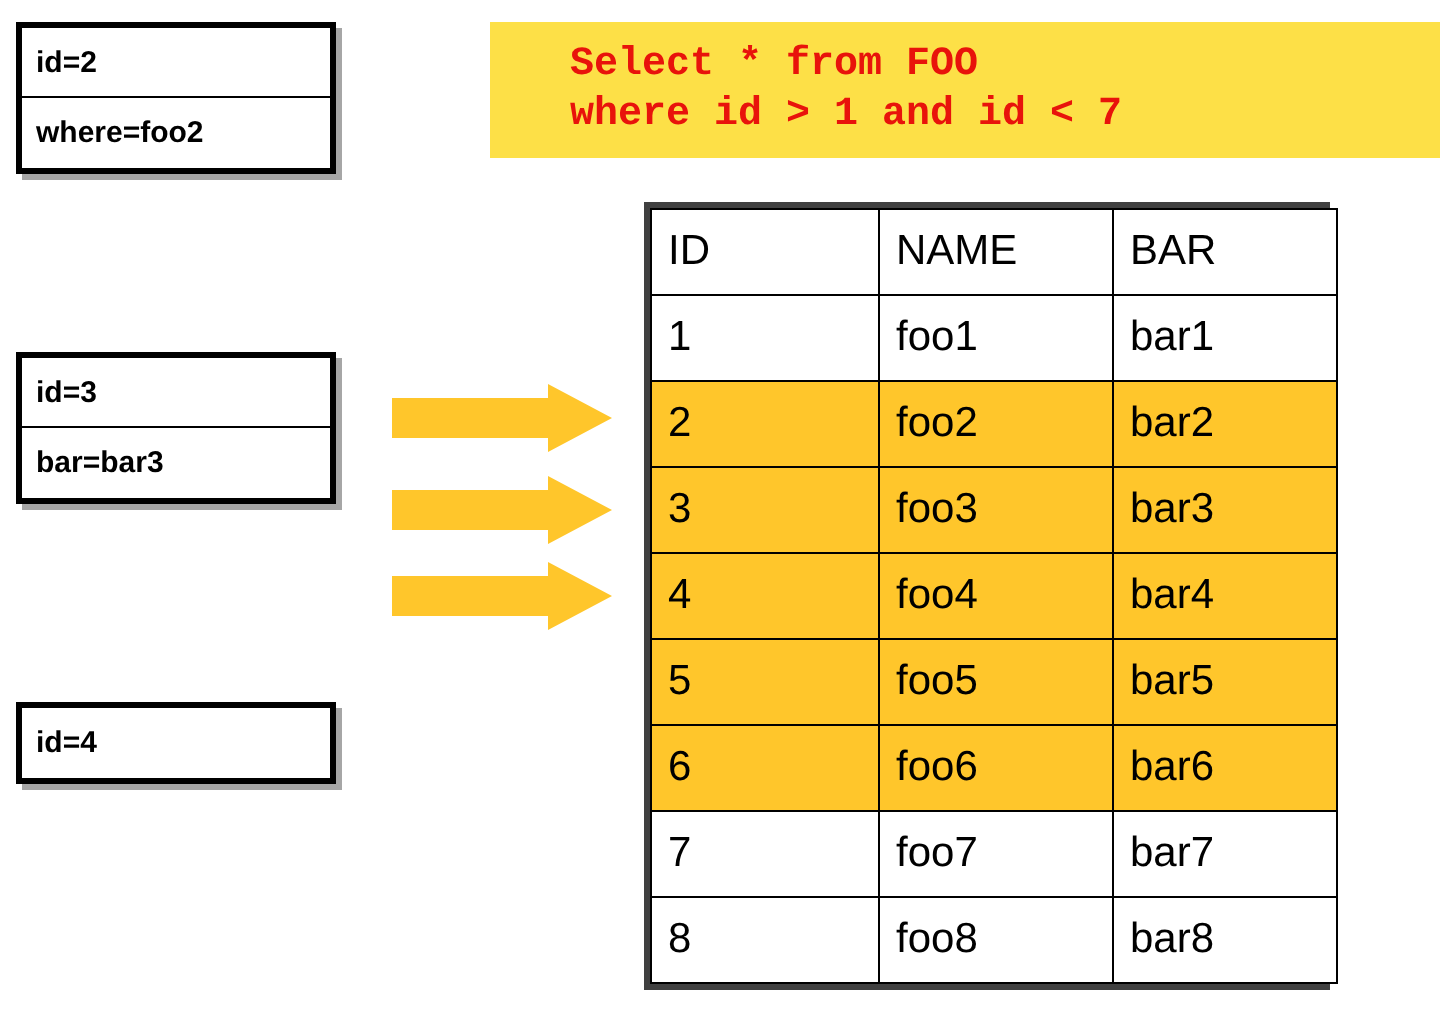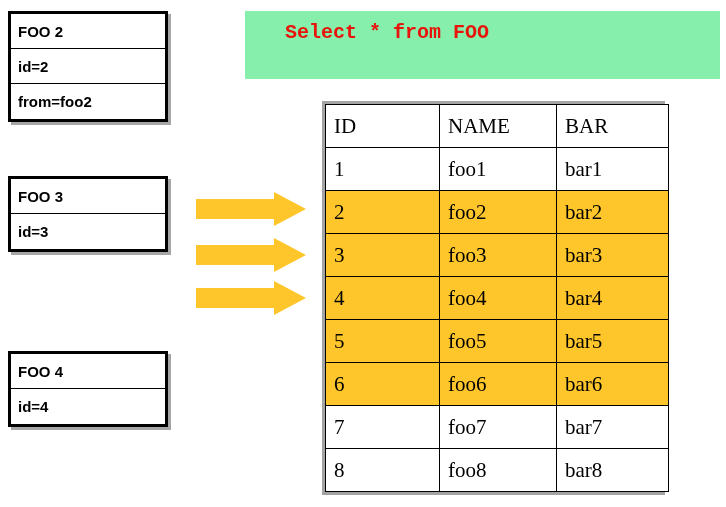--- a/index.html
+++ b/index.html
@@ -61,44 +61,43 @@
   #arrow-3 { top: 281px; }
   .arrow svg { display: block; width: 110px; height: 34px; }
 
   
   #sql-box {
     position: absolute;
     left: 245px;
     top: 11px;
     width: 475px;
     height: 68px;
-    background: #86efac;
+    background: #fde047;
     box-sizing: border-box;
     padding: 9px 0 17px 40px;
   }
   #sql-box .sql-line {
     font-family: "Liberation Mono", "DejaVu Sans Mono", monospace;
     font-size: 20px;
     font-weight: bold;
     color: #E8130B;
     line-height: 25px;
     white-space: pre;
   }
 
   
   #result-table {
     position: absolute;
     left: 322px;
     top: 101px;
     width: 343px;
-    border: 3px solid #a3a3a3;
+    border: 3px solid #404040;
     background: #ffffff;
     box-sizing: border-box;
     border-collapse: collapse;
-    font-family: Liberation Serif, serif;
   }
   #result-table table {
     border-collapse: collapse;
     width: 100%;
     table-layout: fixed;
   }
   #result-table th,
   #result-table td {
     border: 1px solid #000000;
     height: 43px;
@@ -117,32 +116,30 @@
   #result-table col.col-bar  { width: 112px; }
 
   #result-table tr.row-highlight td {
     background: #FFC62B;
   }
 </style>
 </head>
 <body>
 
 <div class="record-card" id="card-foo2">
-  <div class="card-row card-title">FOO 2</div>
   <div class="card-row">id=2</div>
-  <div class="card-row">from=foo2</div>
+  <div class="card-row">where=foo2</div>
 </div>
 
 <div class="record-card" id="card-foo3">
-  <div class="card-row card-title">FOO 3</div>
   <div class="card-row">id=3</div>
+  <div class="card-row">bar=bar3</div>
 </div>
 
 <div class="record-card" id="card-foo4">
-  <div class="card-row card-title">FOO 4</div>
   <div class="card-row">id=4</div>
 </div>
 
 <div class="arrow" id="arrow-1">
   <svg viewBox="0 0 110 34" xmlns="http://www.w3.org/2000/svg" aria-hidden="true">
     <polygon points="0,7 78,7 78,0 110,17 78,34 78,27 0,27" fill="#FFC62B"></polygon>
   </svg>
 </div>
 <div class="arrow" id="arrow-2">
   <svg viewBox="0 0 110 34" xmlns="http://www.w3.org/2000/svg" aria-hidden="true">
@@ -150,20 +147,21 @@
   </svg>
 </div>
 <div class="arrow" id="arrow-3">
   <svg viewBox="0 0 110 34" xmlns="http://www.w3.org/2000/svg" aria-hidden="true">
     <polygon points="0,7 78,7 78,0 110,17 78,34 78,27 0,27" fill="#FFC62B"></polygon>
   </svg>
 </div>
 
 <div id="sql-box">
   <div class="sql-line">Select * from FOO</div>
+  <div class="sql-line">where id &gt; 1 and id &lt; 7</div>
 </div>
 
 <div id="result-table">
   <table>
     <colgroup>
       <col class="col-id">
       <col class="col-name">
       <col class="col-bar">
     </colgroup>
     <thead>

